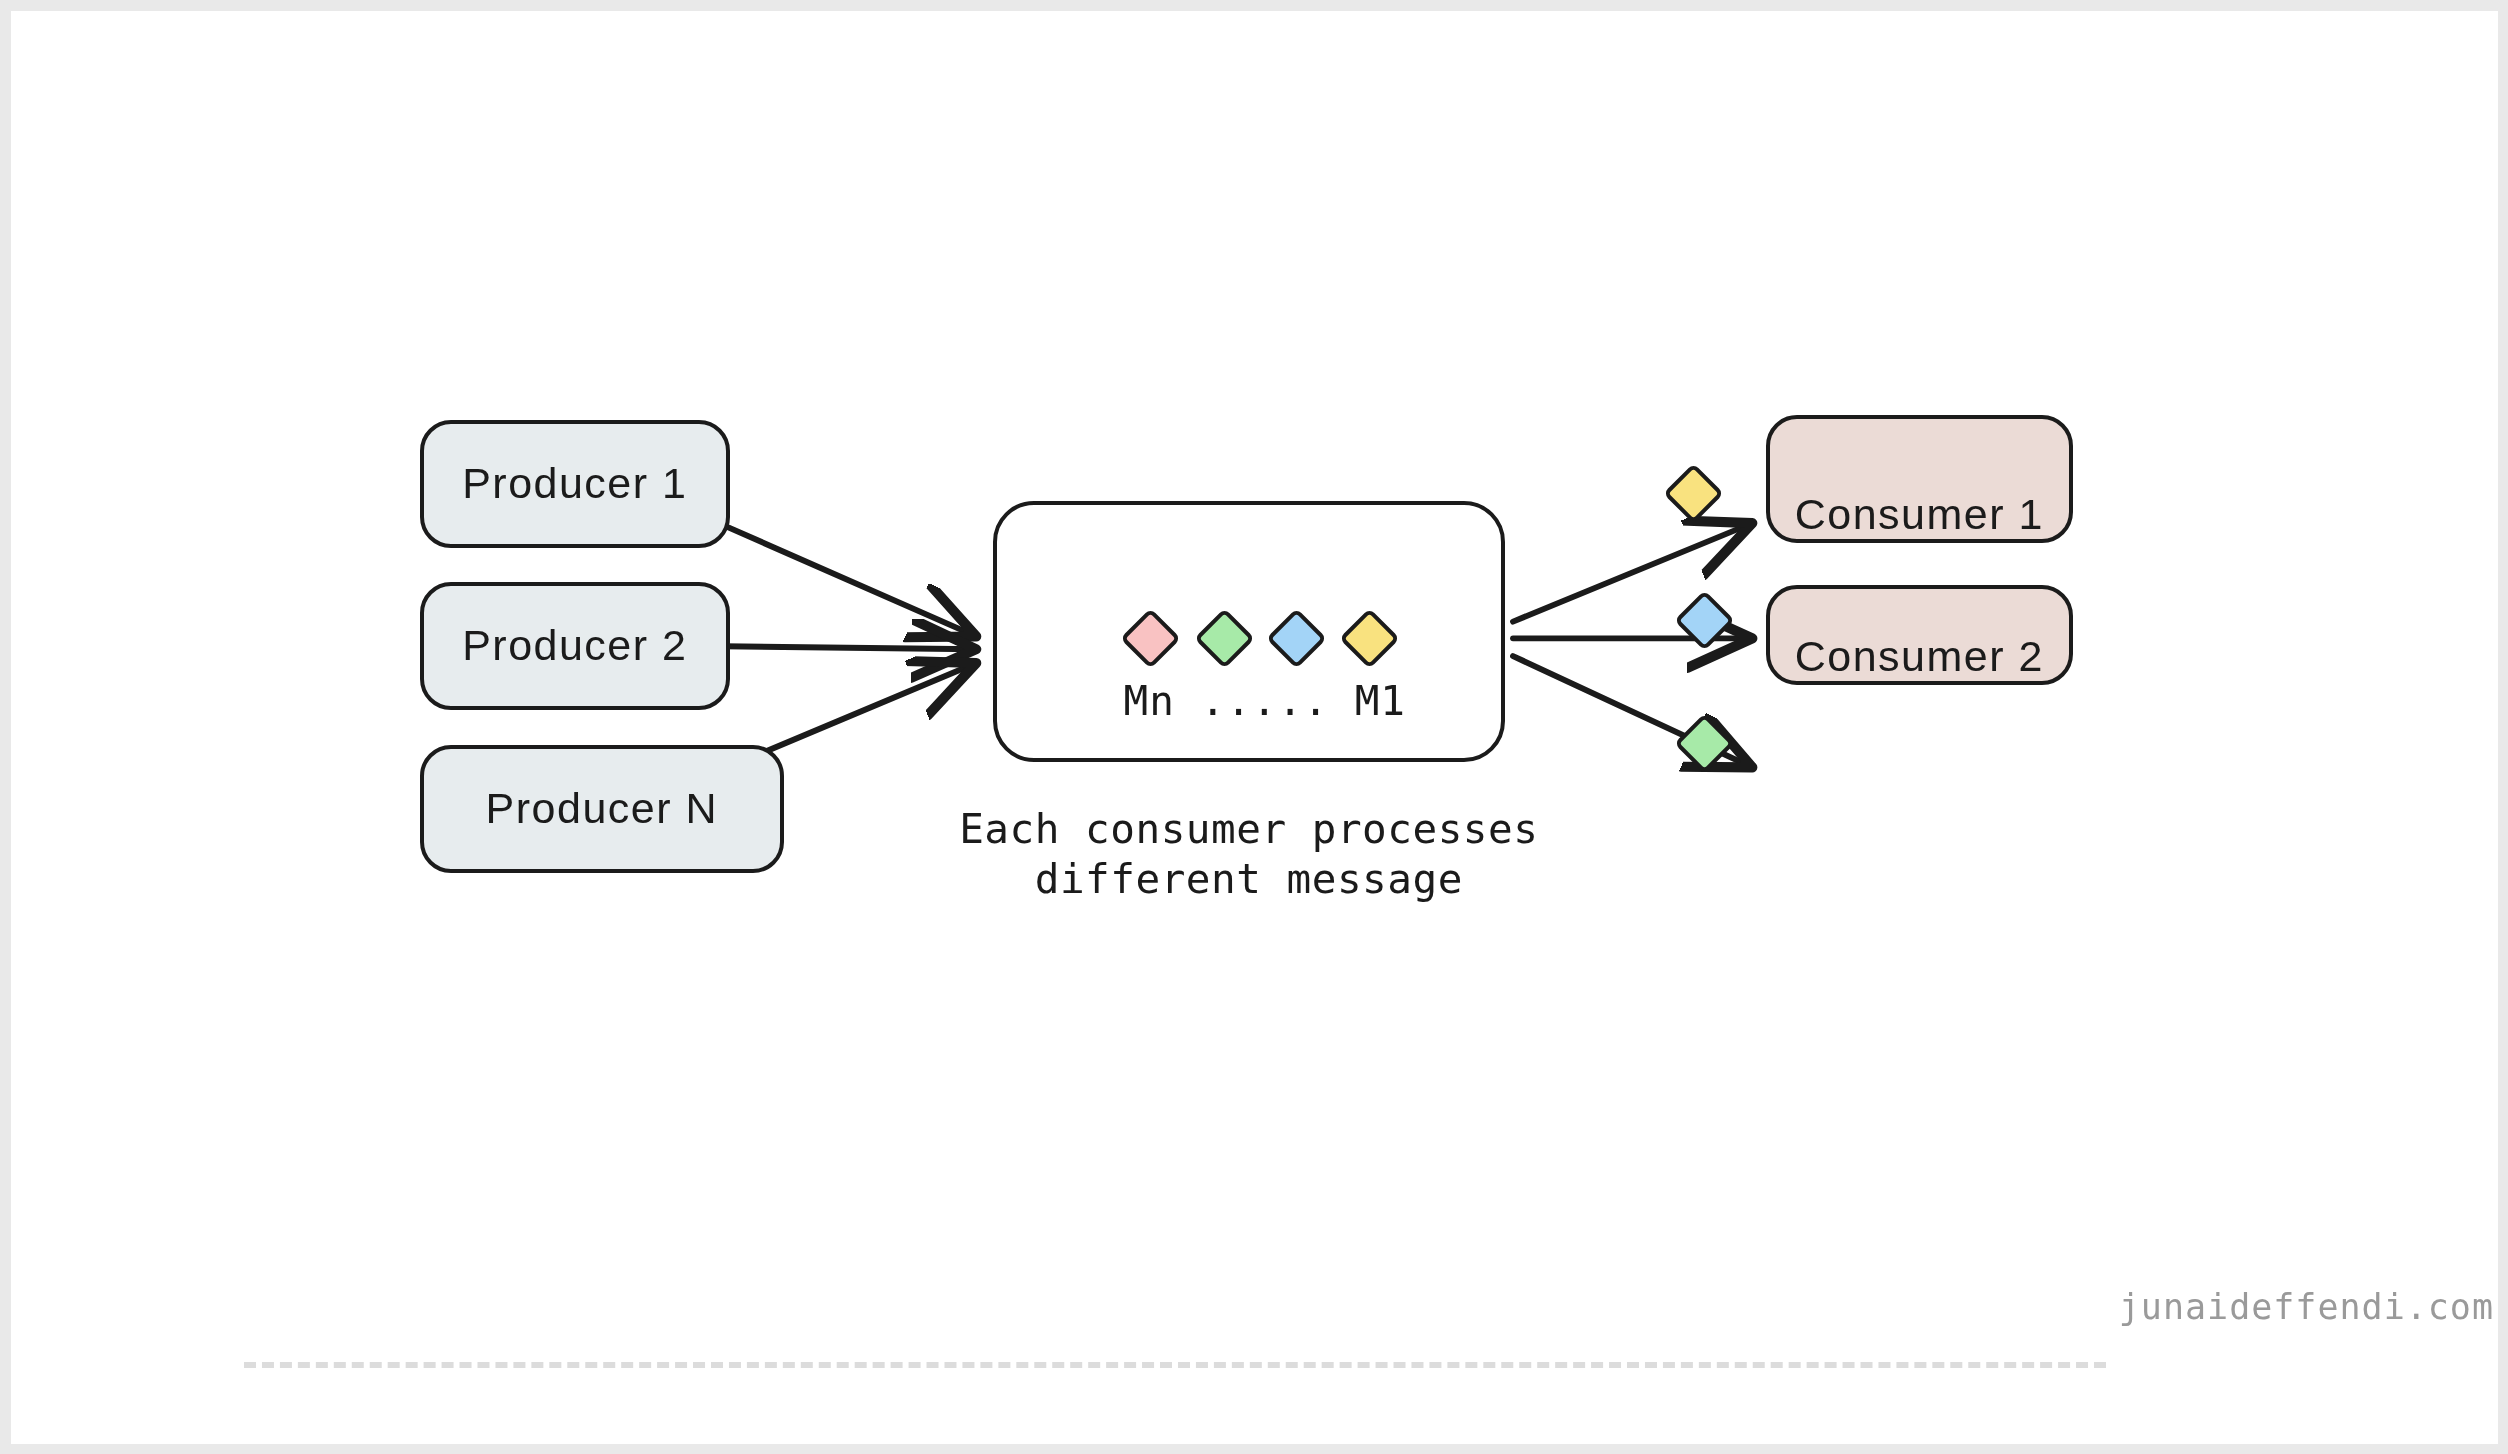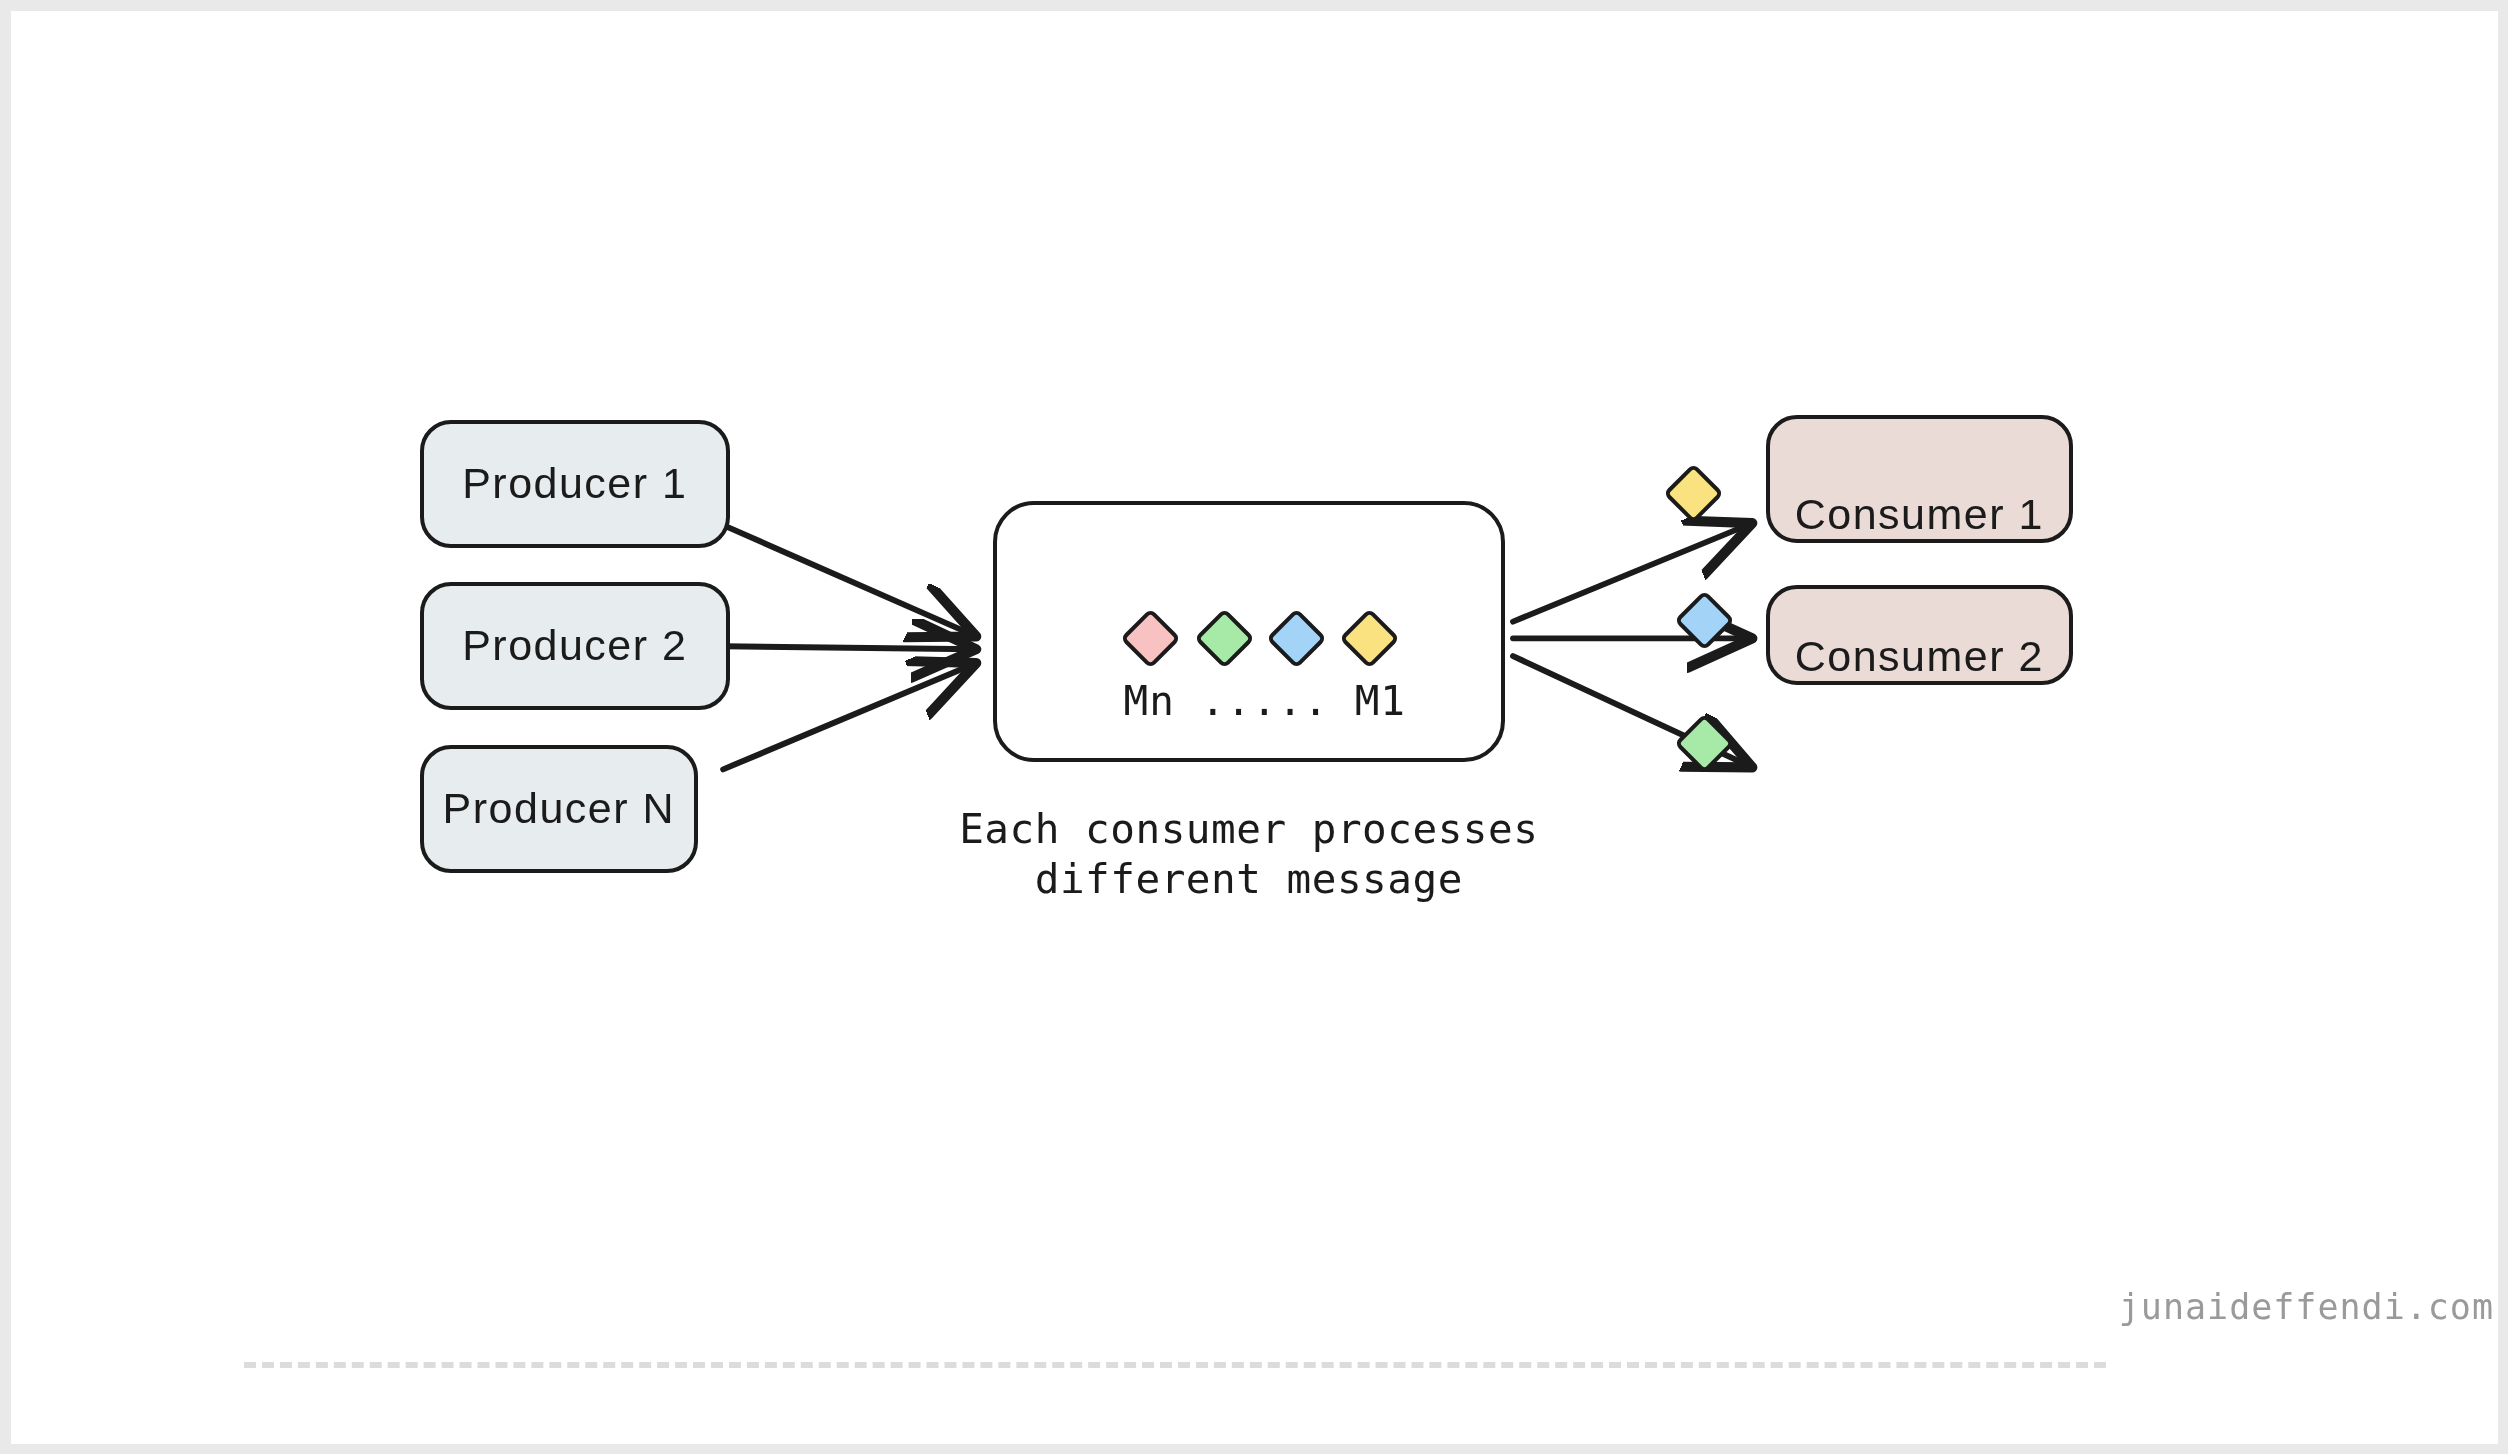--- a/index.html
+++ b/index.html
@@ -149,21 +149,21 @@
         <path d="M1525,655 L1768,768"></path>
       </g>
     </svg>
 
     <div class="node producer" style="left:409px; top:409px; width:310px; height:128px;">
       <span>Producer 1</span>
     </div>
     <div class="node producer" style="left:409px; top:571px; width:310px; height:128px;">
       <span>Producer 2</span>
     </div>
-    <div class="node producer" style="left:409px; top:734px; width:278px; height:128px;">
+    <div class="node producer" style="left:409px; top:734px; width:364px; height:128px;">
       <span>Producer N</span>
     </div>
 
     <div class="queue-box" style="left:982px; top:490px; width:512px; height:261px;"></div>
 
     <div class="diamond queue-diamond" style="left:1118px; top:606px; background:#f9c2c2;"></div>
     <div class="diamond queue-diamond" style="left:1192px; top:606px; background:#a7eaa8;"></div>
     <div class="diamond queue-diamond" style="left:1264px; top:606px; background:#a3d4f7;"></div>
     <div class="diamond queue-diamond" style="left:1337px; top:606px; background:#f9e27f;"></div>
 

